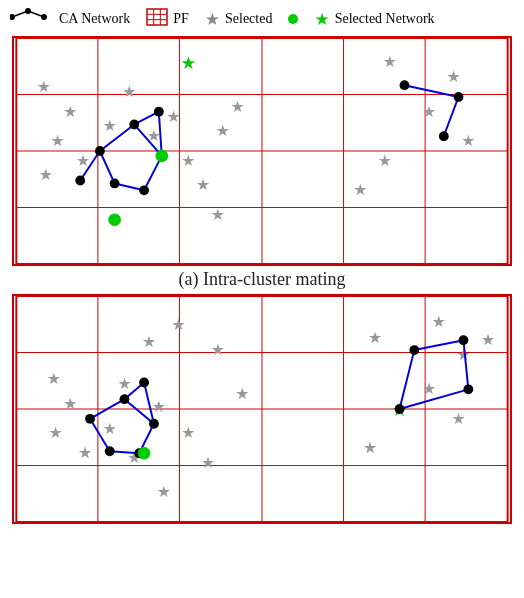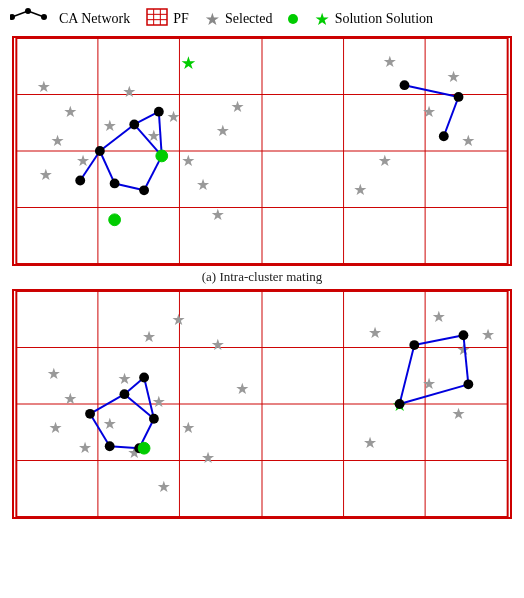--- a/index.html
+++ b/index.html
@@ -36,21 +36,21 @@
       width: 100%;
       display: flex;
       flex-direction: column;
       align-items: center;
       margin-bottom: 4px;
     }
     .diagram-panel svg {
       border: 2px solid #cc0000;
     }
     .caption {
-      font-size: 13px;
+      font-size: 18px;
       margin-top: 3px;
       color: #222;
     }
   </style>
 </head>
 <body>
 
 <div class="legend">
 
   <div class="legend-item">
@@ -85,21 +85,21 @@
     <span style="color:#888; font-size:17px;">★</span>
     <span>Selected</span>
   </div>
 
   <div class="legend-item">
     <span class="dot-green"></span>
   </div>
 
   <div class="legend-item">
     <span style="color:#00cc00; font-size:17px;">★</span>
-    <span>Solution Solution</span>
+    <span>Selected Network</span>
   </div>
 </div>
 
 <div class="diagram-panel">
   <svg width="500" height="230" viewBox="0 0 500 230">
 
     <rect x="0" y="0" width="500" height="230" fill="white" stroke="#cc0000" stroke-width="2"></rect>
 
     <line x1="83" y1="0" x2="83" y2="230" stroke="#cc0000" stroke-width="1"></line>
     <line x1="166" y1="0" x2="166" y2="230" stroke="#cc0000" stroke-width="1"></line>

